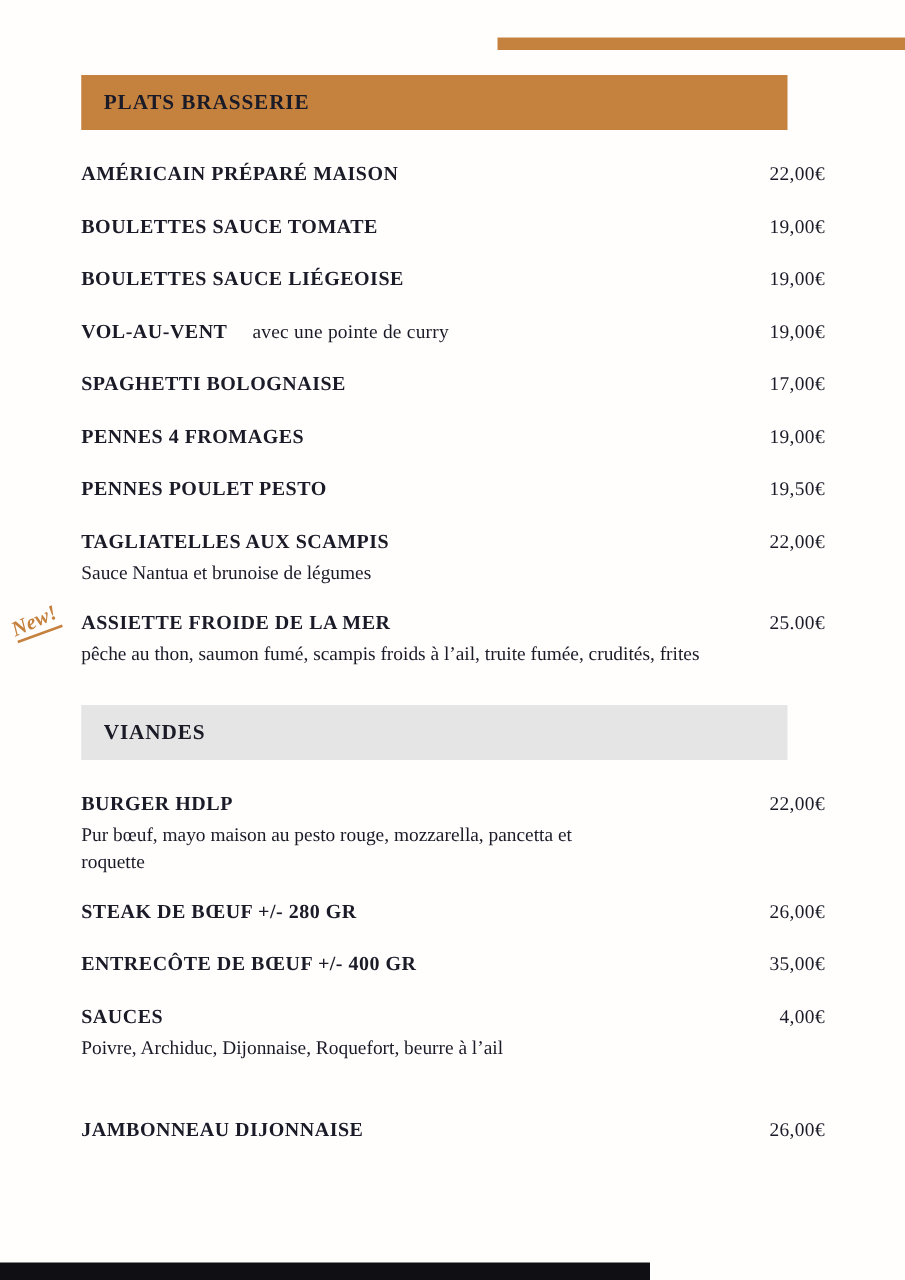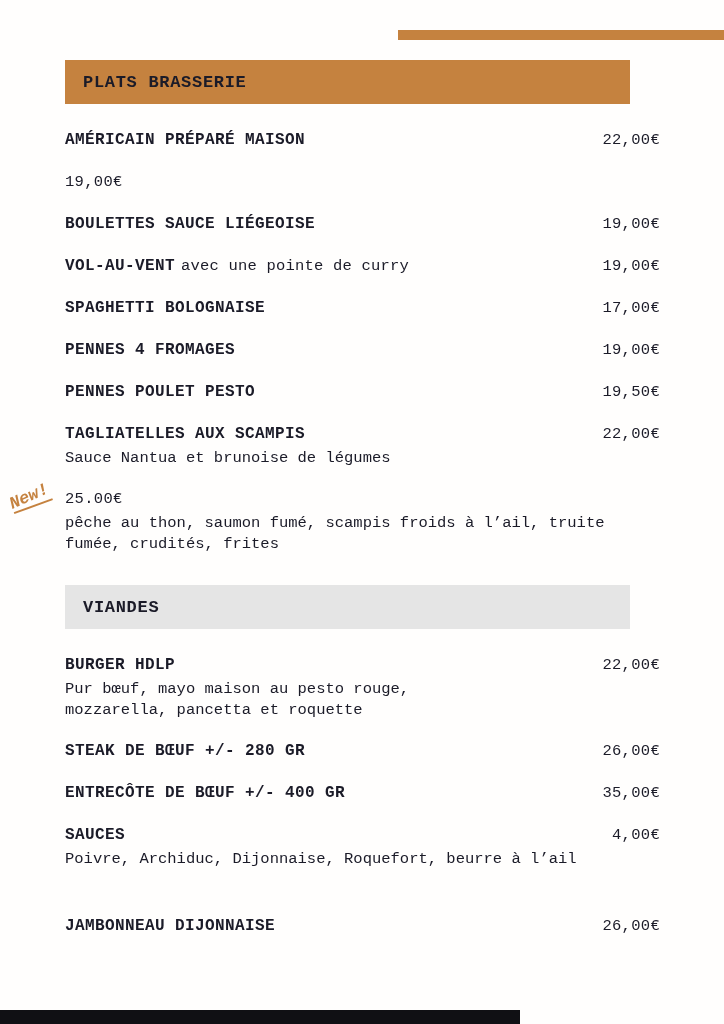--- a/index.html
+++ b/index.html
@@ -1,21 +1,21 @@
 <!DOCTYPE html>
 <html><head>
 <meta charset="utf-8">
 <style>
   html, body { margin: 0; padding: 0; background: #ffffff; }
   .page {
     position: relative;
     width: 724px;
     height: 1024px;
     background: #fffefd;
-    font-family: Liberation Mono, monospace;
+    font-family: Liberation Serif, serif;
     color: #1b1b28;
     overflow: hidden;
   }
   .deco-top {
     position: absolute;
     top: 30px;
     right: 0;
     width: 326px;
     height: 10px;
     background: #c5823f;
@@ -60,21 +60,21 @@
   }
   .name {
     font-weight: bold;
     font-size: 16px;
     letter-spacing: 0.4px;
   }
   .suffix {
     font-weight: normal;
     font-size: 15.5px;
     letter-spacing: 0.2px;
-    margin-left: 6px;
+    margin-left: 20px;
   }
   .name-wrap { display: flex; align-items: flex-end; }
   .price {
     font-size: 15.5px;
     white-space: nowrap;
     letter-spacing: 0.3px;
   }
   .desc {
     font-size: 15.5px;
     line-height: 21px;
@@ -117,20 +117,21 @@
 
       <div class="item">
         <div class="row">
           <span class="name">AMÉRICAIN PRÉPARÉ MAISON</span>
           <span class="price">22,00€</span>
         </div>
       </div>
 
       <div class="item">
         <div class="row">
+          <span class="name">BOULETTES SAUCE TOMATE</span>
           <span class="price">19,00€</span>
         </div>
       </div>
 
       <div class="item">
         <div class="row">
           <span class="name">BOULETTES SAUCE LIÉGEOISE</span>
           <span class="price">19,00€</span>
         </div>
       </div>
@@ -170,20 +171,21 @@
         <div class="row">
           <span class="name">TAGLIATELLES AUX SCAMPIS</span>
           <span class="price">22,00€</span>
         </div>
         <div class="desc">Sauce Nantua et brunoise de légumes</div>
       </div>
 
       <div class="item">
         <span class="badge-new">New!</span>
         <div class="row">
+          <span class="name">ASSIETTE FROIDE DE LA MER</span>
           <span class="price">25.00€</span>
         </div>
         <div class="desc">pêche au thon, saumon fumé, scampis froids à l’ail, truite fumée, crudités, frites</div>
       </div>
     </section>
 
     <section class="section-viandes">
       <header class="section-header" style="background-color: #e5e5e5;">
         <h2>VIANDES</h2>
       </header>

